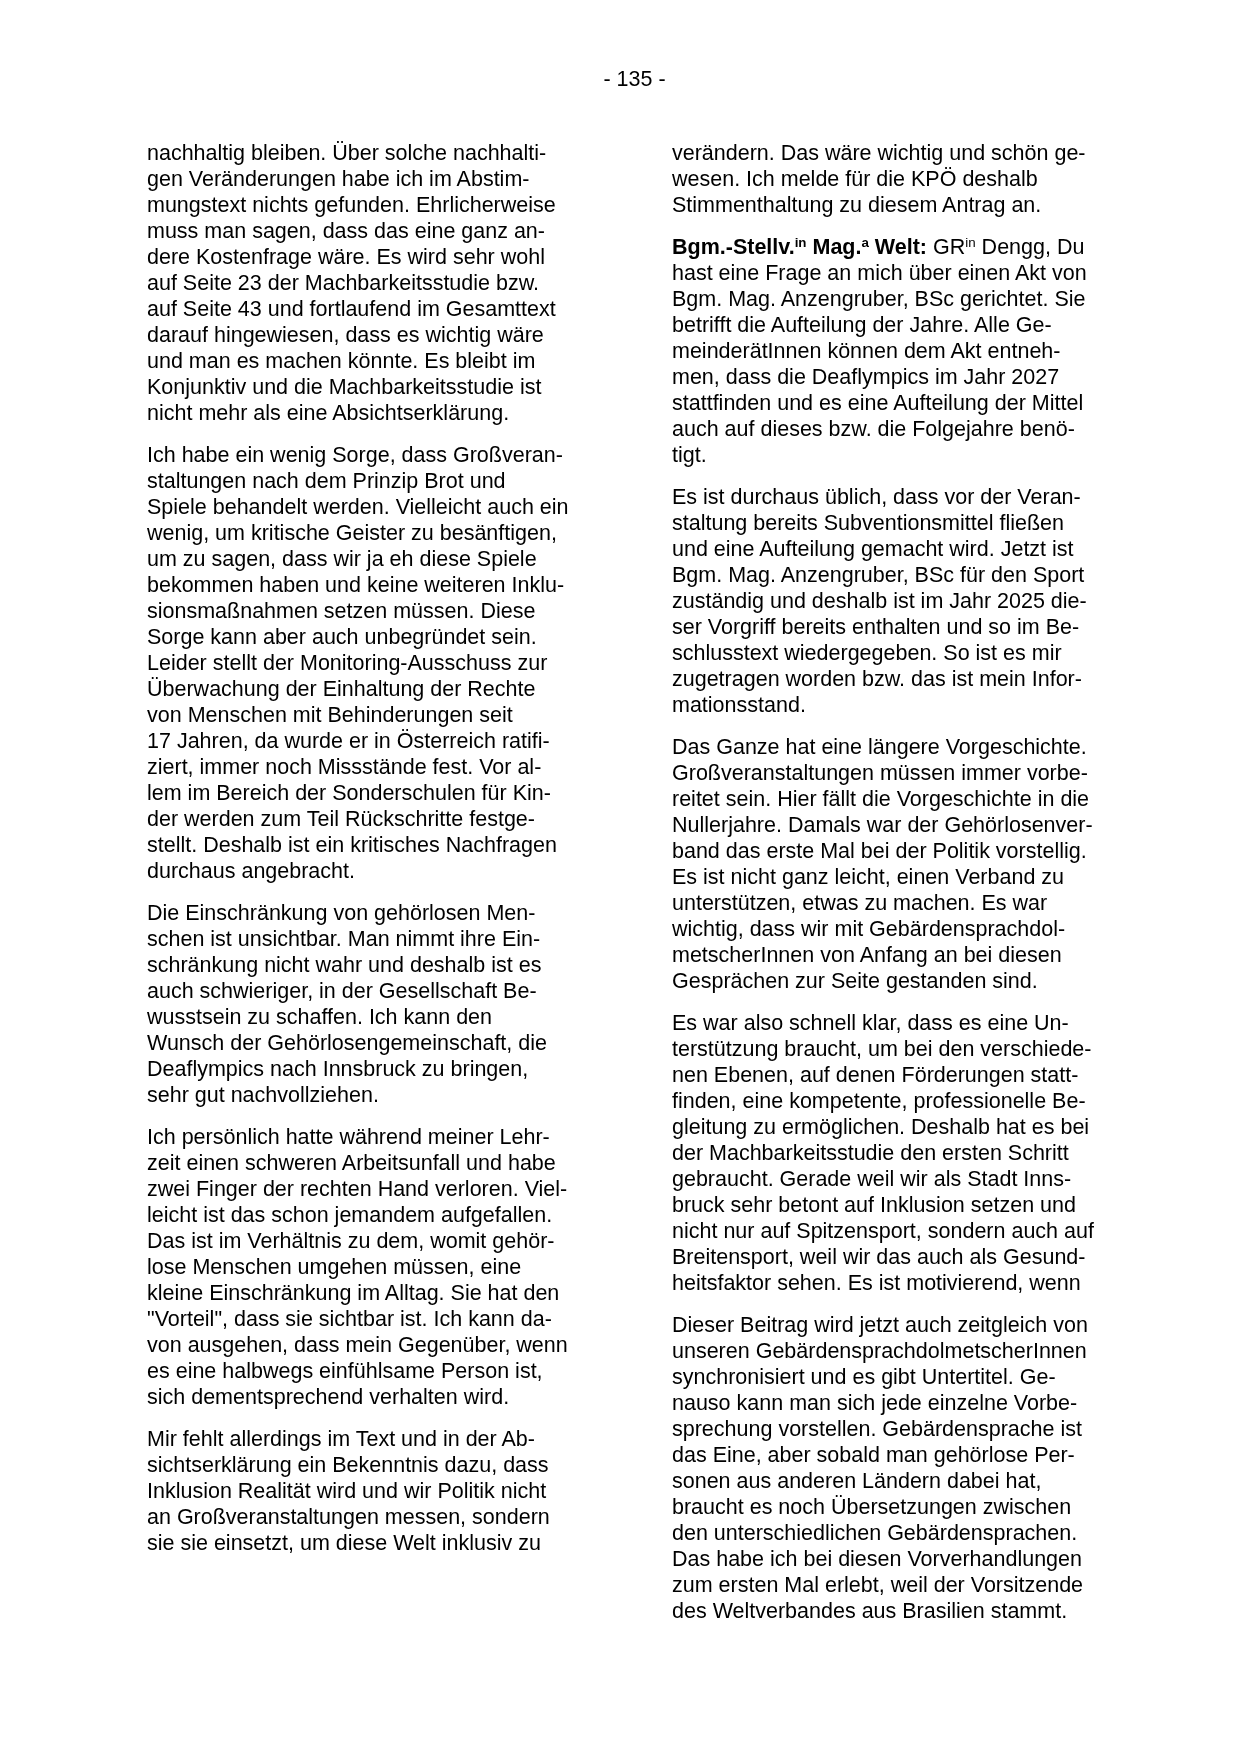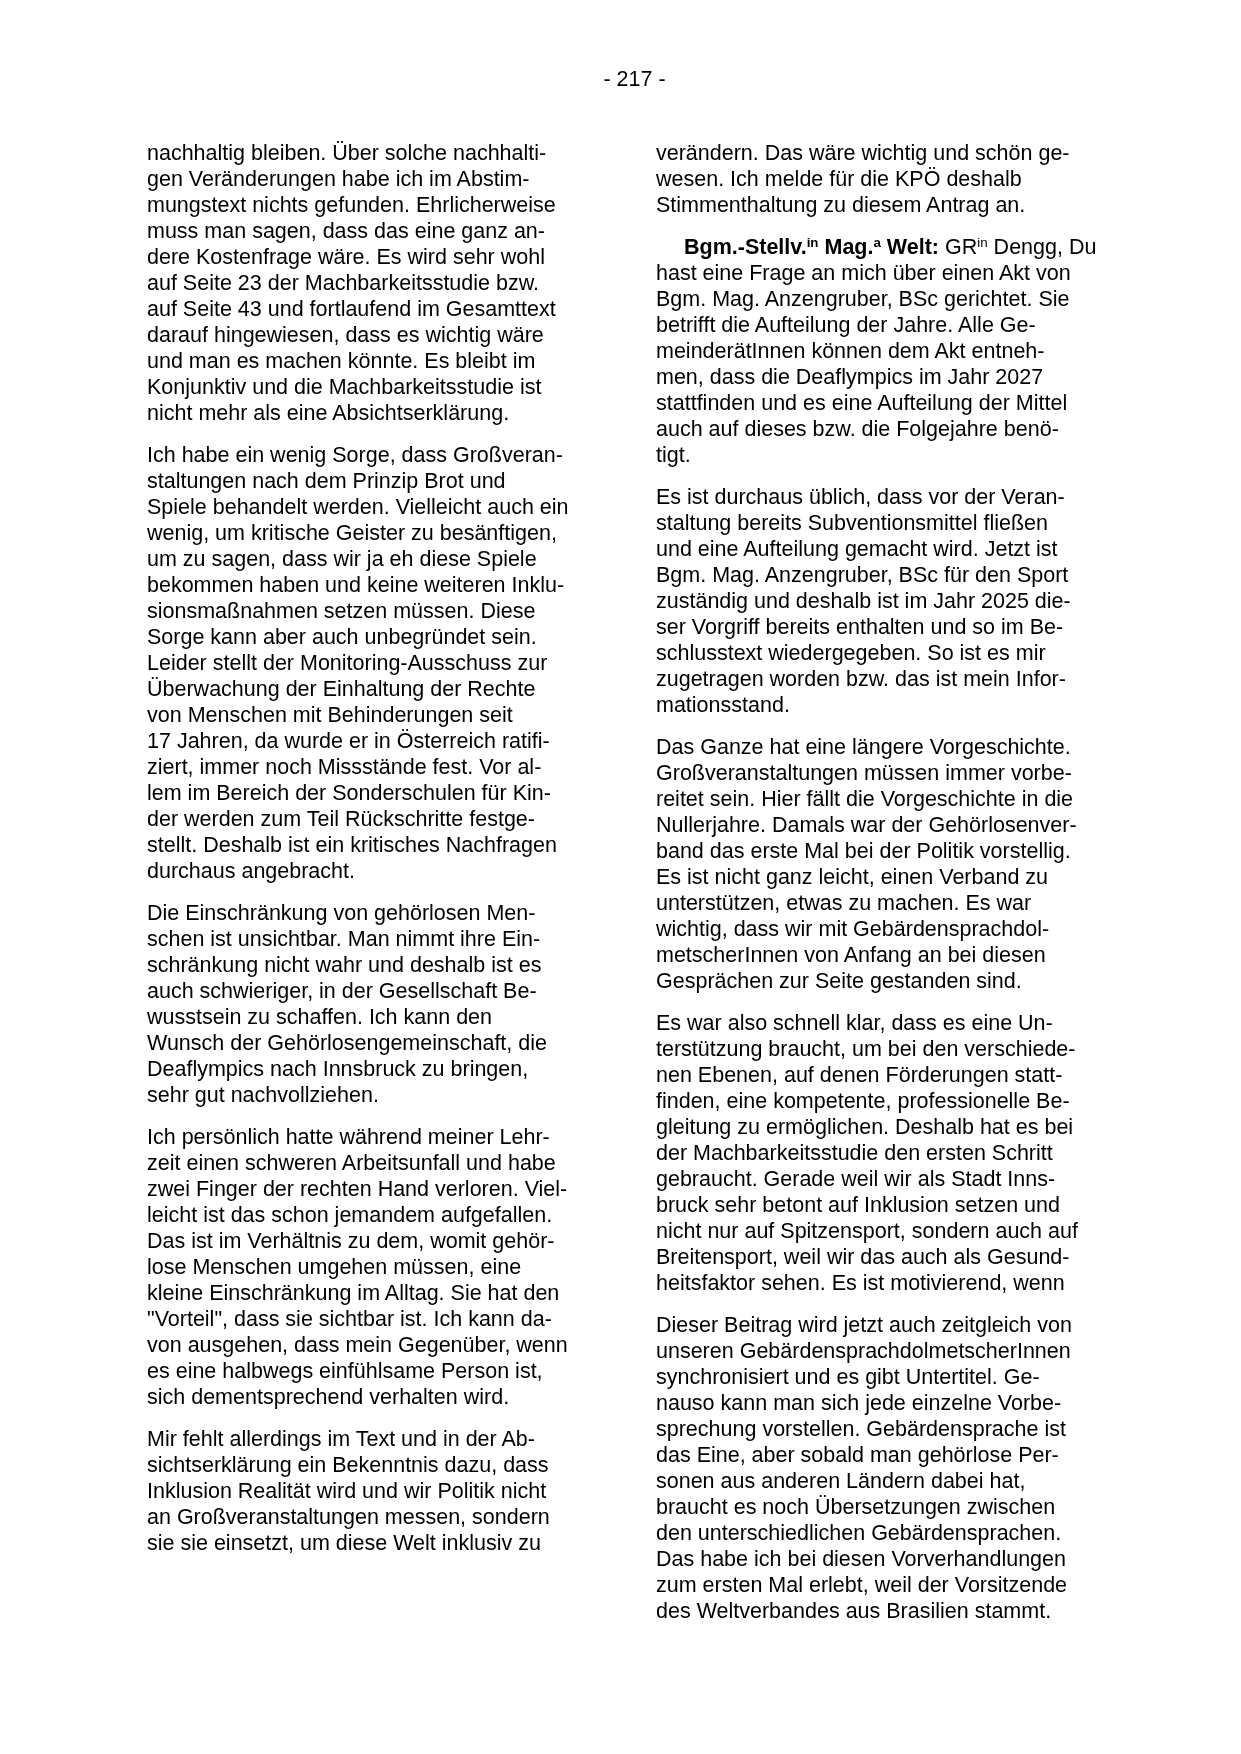--- a/index.html
+++ b/index.html
@@ -25,21 +25,21 @@
     line-height:26px;
   }
   .col {
     position:absolute;
     top:140px;
     width:470px;
     font-size:21.5px;
     line-height:26px;
   }
   .col-left  { left:147px; }
-  .col-right { left:656px; }
+  .col-right { left:672px; }
   p.para {
     margin:0 0 16px 0;
     white-space:pre-line;
     text-align:left;
   }
   p.para:last-child { margin-bottom:0; }
   sup {
     font-size:0.62em;
     line-height:0;
     vertical-align:baseline;
@@ -61,21 +61,21 @@
     margin-top:6px;
     font-size:21px;
     line-height:25px;
   }
 </style>
 </head>
 <body>
 
 <div class="page">
 
-  <div class="pagenum">- 217 -</div>
+  <div class="pagenum">- 135 -</div>
 
   <div class="col col-left">
     <p class="para">nachhaltig bleiben. Über solche nachhalti-
 gen Veränderungen habe ich im Abstim-
 mungstext nichts gefunden. Ehrlicherweise
 muss man sagen, dass das eine ganz an-
 dere Kostenfrage wäre. Es wird sehr wohl
 auf Seite 23 der Machbarkeitsstudie bzw.
 auf Seite 43 und fortlaufend im Gesamttext
 darauf hingewiesen, dass es wichtig wäre
@@ -122,21 +122,21 @@
 sichtserklärung ein Bekenntnis dazu, dass
 Inklusion Realität wird und wir Politik nicht
 an Großveranstaltungen messen, sondern
 sie sie einsetzt, um diese Welt inklusiv zu</p>
   </div>
 
   <div class="col col-right">
     <p class="para">verändern. Das wäre wichtig und schön ge-
 wesen. Ich melde für die KPÖ deshalb
 Stimmenthaltung zu diesem Antrag an.</p>
-    <p class="para"><span style="font-weight: bold; margin-left: 28px;">Bgm.-Stellv.</span><sup style="font-weight: bold;">in</sup><span style="font-weight: bold;"> Mag.</span><sup style="font-weight: bold;">a</sup><span style="font-weight: bold;"> Welt:</span><span> GR</span><sup>in</sup><span> Dengg, Du
+    <p class="para"><span style="font-weight: bold;">Bgm.-Stellv.</span><sup style="font-weight: bold;">in</sup><span style="font-weight: bold;"> Mag.</span><sup style="font-weight: bold;">a</sup><span style="font-weight: bold;"> Welt:</span><span> GR</span><sup>in</sup><span> Dengg, Du
 hast eine Frage an mich über einen Akt von
 Bgm. Mag. Anzengruber, BSc gerichtet. Sie
 betrifft die Aufteilung der Jahre. Alle Ge-
 meinderätInnen können dem Akt entneh-
 men, dass die Deaflympics im Jahr 2027
 stattfinden und es eine Aufteilung der Mittel
 auch auf dieses bzw. die Folgejahre benö-
 tigt.</span></p>
     <p class="para">Es ist durchaus üblich, dass vor der Veran-
 staltung bereits Subventionsmittel fließen

